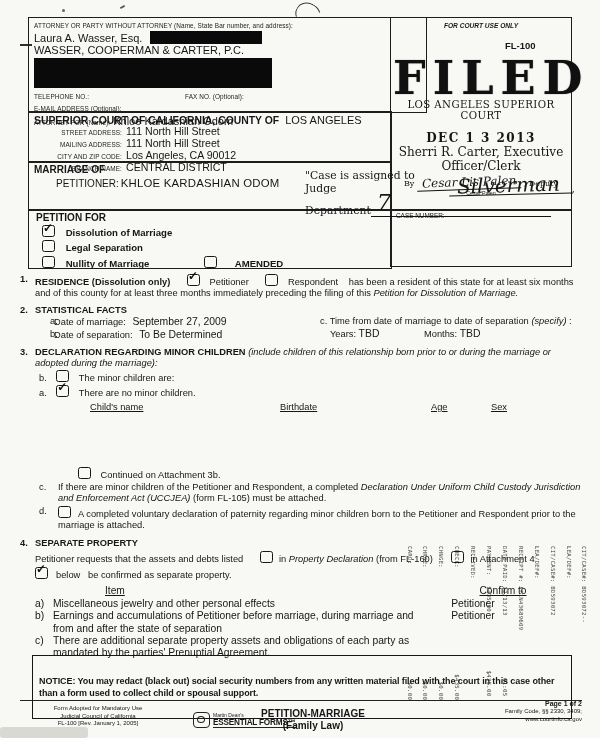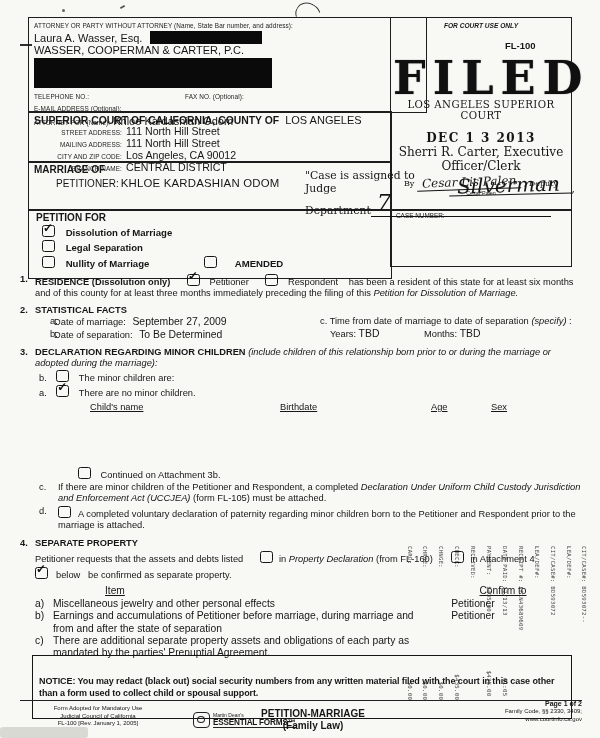--- a/index.html
+++ b/index.html
@@ -16,21 +16,21 @@
   .cb{display:inline-block;width:11px;height:10px;border:1.6px solid #161616;border-radius:2.5px;
       vertical-align:-1px;position:relative;background:transparent;}
   .cb[data-checked="true"]::after{content:"✓";position:absolute;left:0px;top:-4px;font-size:12px;
       font-weight:bold;color:#111;}
 
   
   .attorney-cell{left:28px;top:17px;width:399px;height:96px;padding:4px 5px;}
   .fcuo-cell{left:390px;top:17px;width:182px;height:194px;padding:2px;text-align:center;}
   .court-cell{left:28px;top:111px;width:364px;height:52px;padding:2px 5px;}
   .marriage-cell{left:28px;top:161px;width:364px;height:50px;padding:2px 5px;}
-  .petition-cell{left:28px;top:209px;width:364px;height:70px;padding:2px 7px;}
+  .petition-cell{left:28px;top:209px;width:364px;height:60px;padding:2px 7px;}
   .case-cell{left:390px;top:209px;width:182px;height:58px;padding:2px 5px;text-align:left;}
 
   .name-row{display:flex;align-items:center;margin-top:2px;}
   .val-lg{font-size:11px;}
   .redact-sm{width:112px;height:13px;background:#0a0a0a;margin-left:8px;}
   .redact-lg{width:238px;height:30px;background:#0a0a0a;margin-top:2px;}
   .phone-row{display:flex;margin-top:5px;}
   .phone-row .fax{margin-left:96px;}
   .af-row{margin-top:3px;display:flex;align-items:baseline;}
   .af-row .val-lg{margin-left:3px;}

